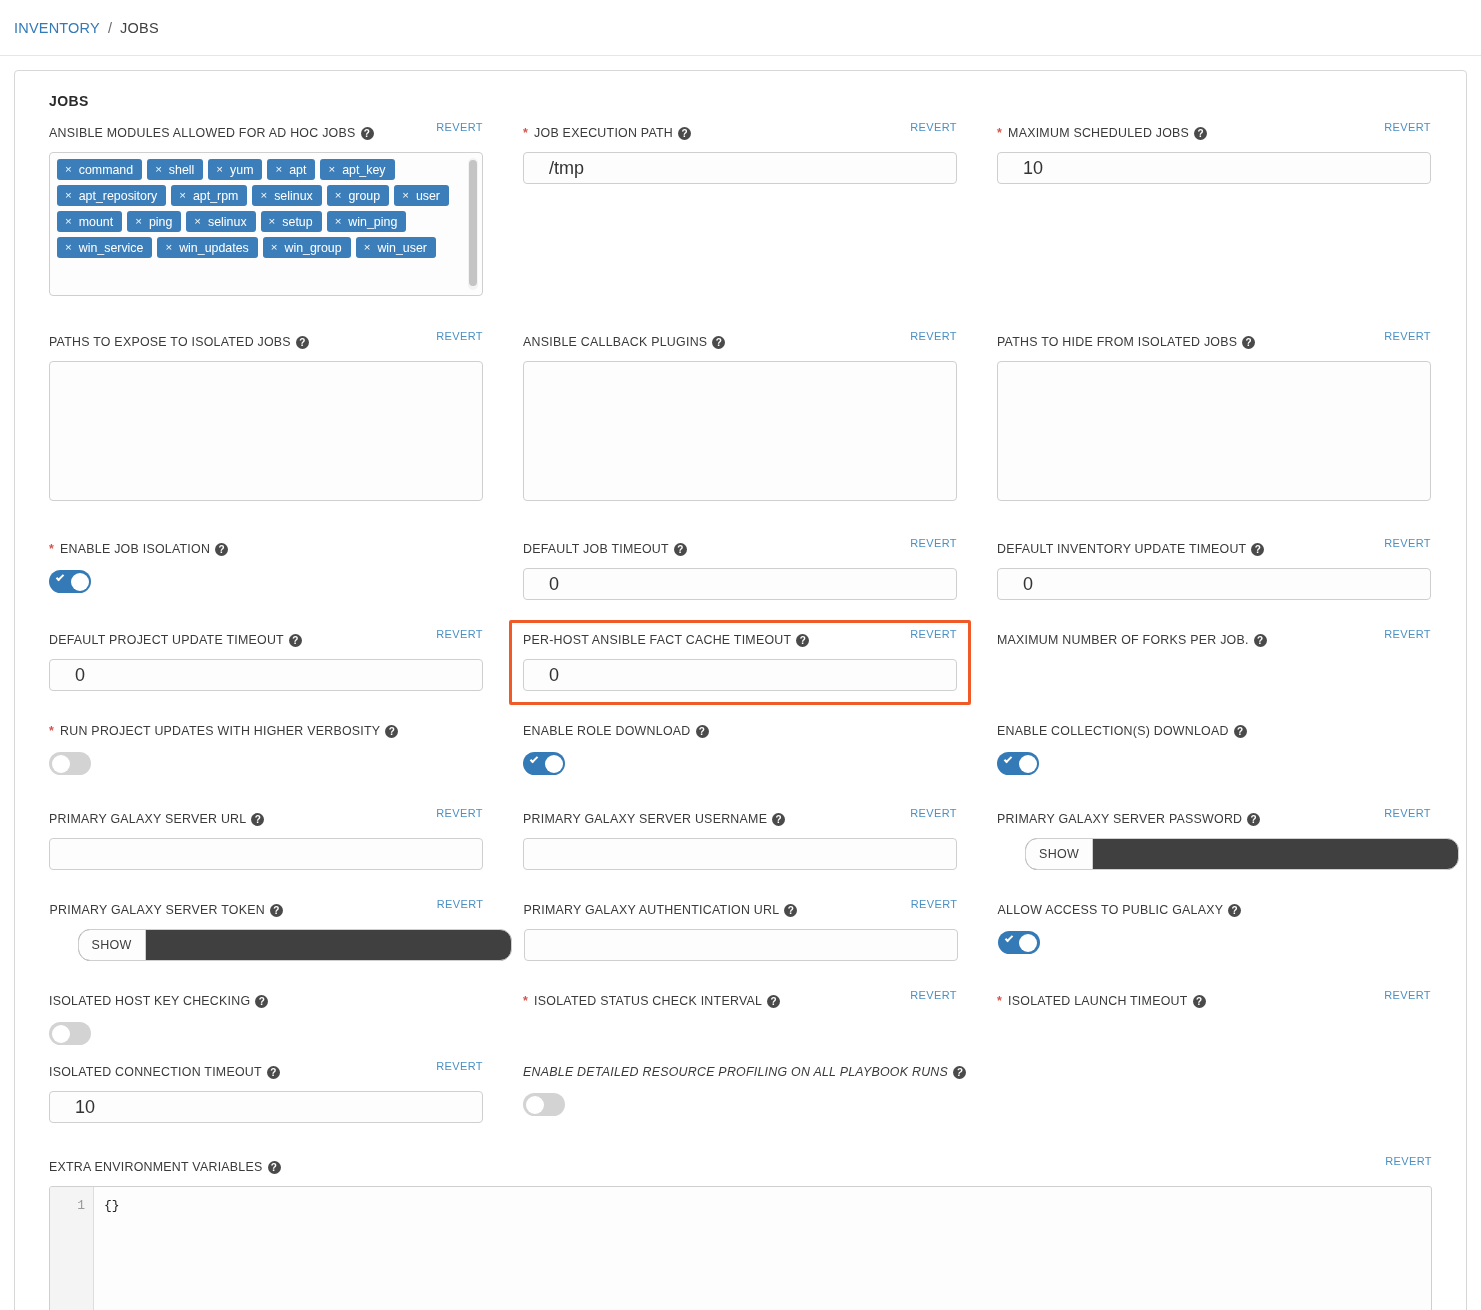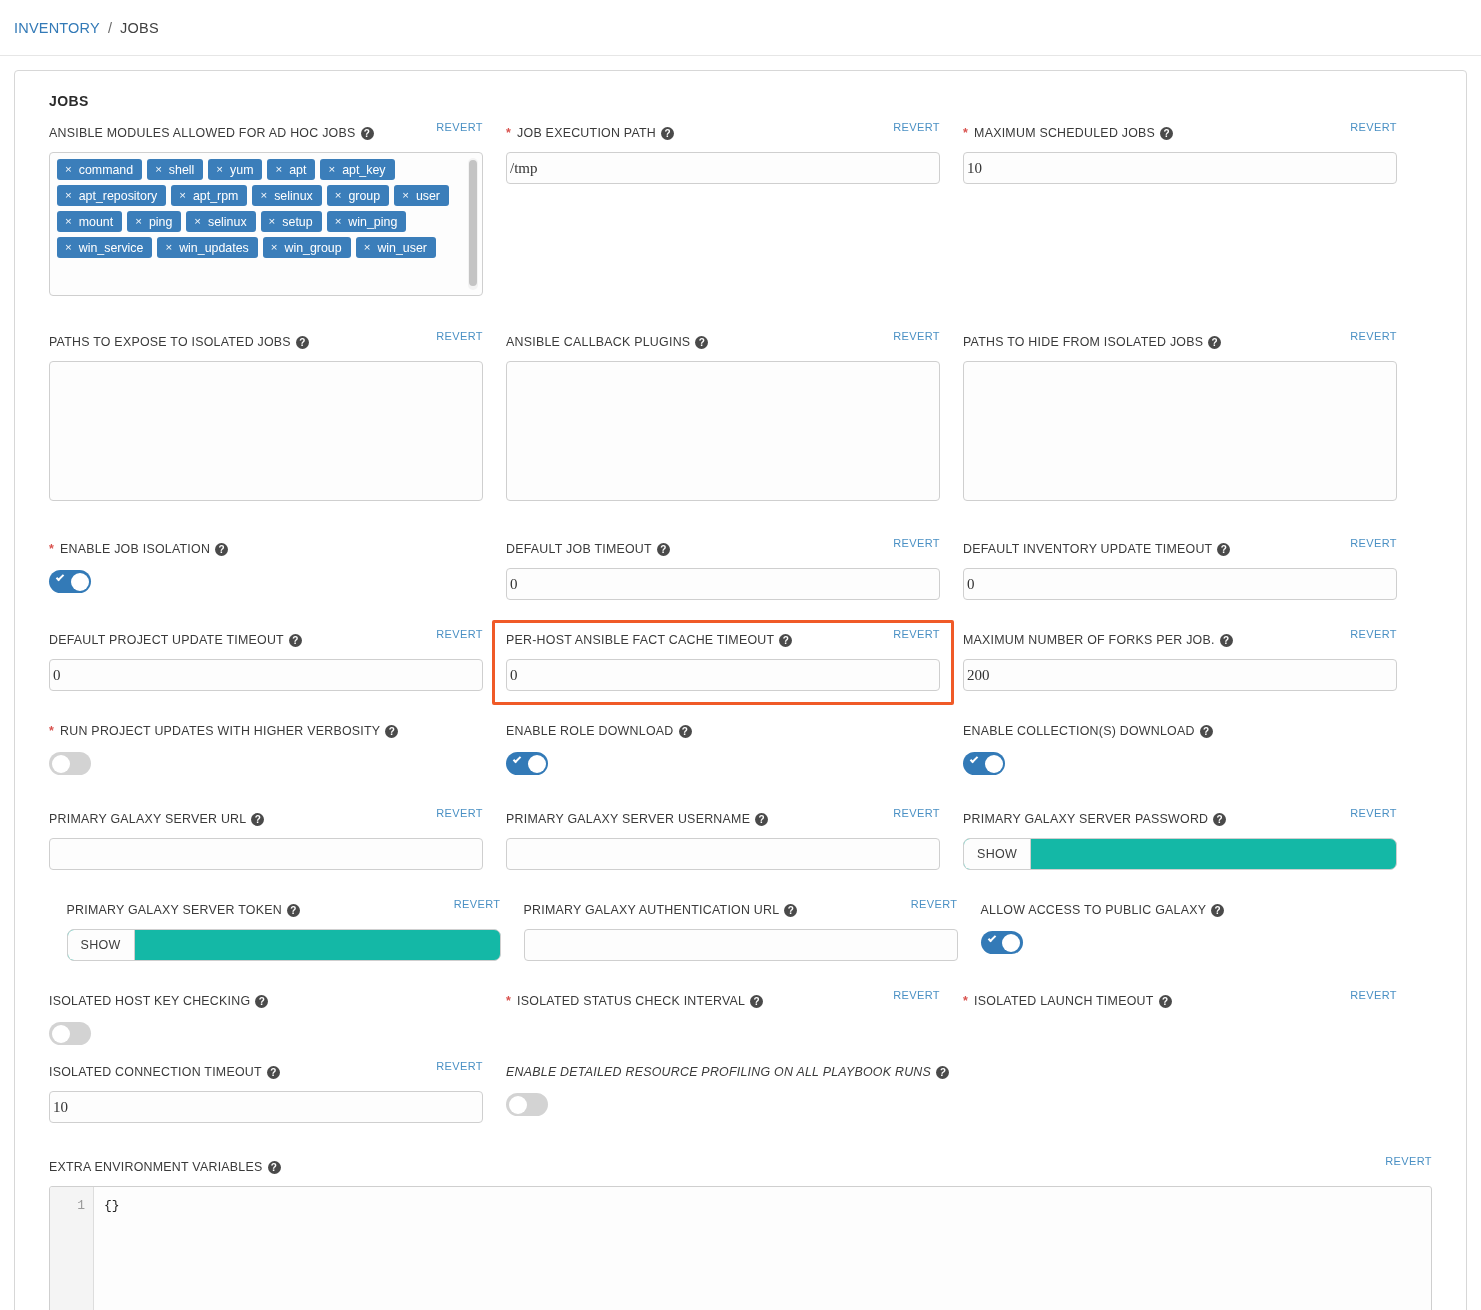--- a/index.html
+++ b/index.html
@@ -41,21 +41,21 @@
     padding: 22px 0 0 34px;
   }
 
   
   .form-grid {
     padding: 0 34px;
     margin-top: 16px;
   }
   .row {
     display: flex;
-    gap: 23px;
+    gap: 40px;
     position: relative;
   }
   .col { width: 434px; flex: 0 0 434px; position: relative; padding-bottom: 10px;}
 
   .label-line {
     display: flex; align-items: flex-start;
     justify-content: space-between;
     min-height: 20px;
     margin-bottom: 7px;
   }
@@ -82,42 +82,42 @@
     font-size: 11px; color: #4a90c4; letter-spacing: .4px;
     text-decoration: none; cursor: pointer;
     position: relative; top: -4px;
     white-space: nowrap;
   }
 
   input.txt, .fake-input {
     width: 100%; height: 32px;
     border: 1px solid #cfcfcf;
     border-radius: 4px;
-    padding: 0 3px;
-    font-size: 15px;
+    padding: 0 25px;
+    font-size: 18px;
     color: #333;
     background: #fdfdfd;
-    font-family: Liberation Serif, serif;
+    font-family: Liberation Sans, sans-serif;
     outline: none;
   }
   textarea.ta {
     width: 100%; height: 140px;
     border: 1px solid #cfcfcf;
     border-radius: 4px;
     background: #fdfdfd;
     resize: none; outline: none;
     font-family: "Liberation Sans", sans-serif;
     font-size: 13.5px; padding: 7px 11px;
   }
 
   
   .secret {
     display: flex; width: 100%; height: 32px;
-    border: 1px solid #cfcfcf; border-radius: 7px;
-    background: #14b8a6; overflow: hidden;
+    border: 1px solid #cfcfcf; border-radius: 12px;
+    background: #404040; overflow: hidden; margin-left: 28px;
   }
   .secret .show-btn {
     display: flex; align-items: center; justify-content: center;
     padding: 0 13px;
     font-size: 12.5px; letter-spacing:.3px;
     color: #3d3d3d;
     border-right: 1px solid #cfcfcf;
     background: #fdfdfd;
     cursor: pointer;
   }
@@ -451,21 +451,20 @@
       </div>
 
       <div class="col">
         <div class="label-line">
           <span class="lbl">
             <span>MAXIMUM NUMBER OF FORKS PER JOB.</span>
             <span class="help">?</span>
           </span>
           <a class="revert">REVERT</a>
         </div>
-        <input class="txt" value="200" style="">
       </div>
     </div>
 
     <div class="row" style="margin-top:22px;">
 
       <div class="col">
         <div class="label-line">
           <span class="lbl">
             <span class="req">*</span>
             <span>RUN PROJECT UPDATES WITH HIGHER VERBOSITY</span>

